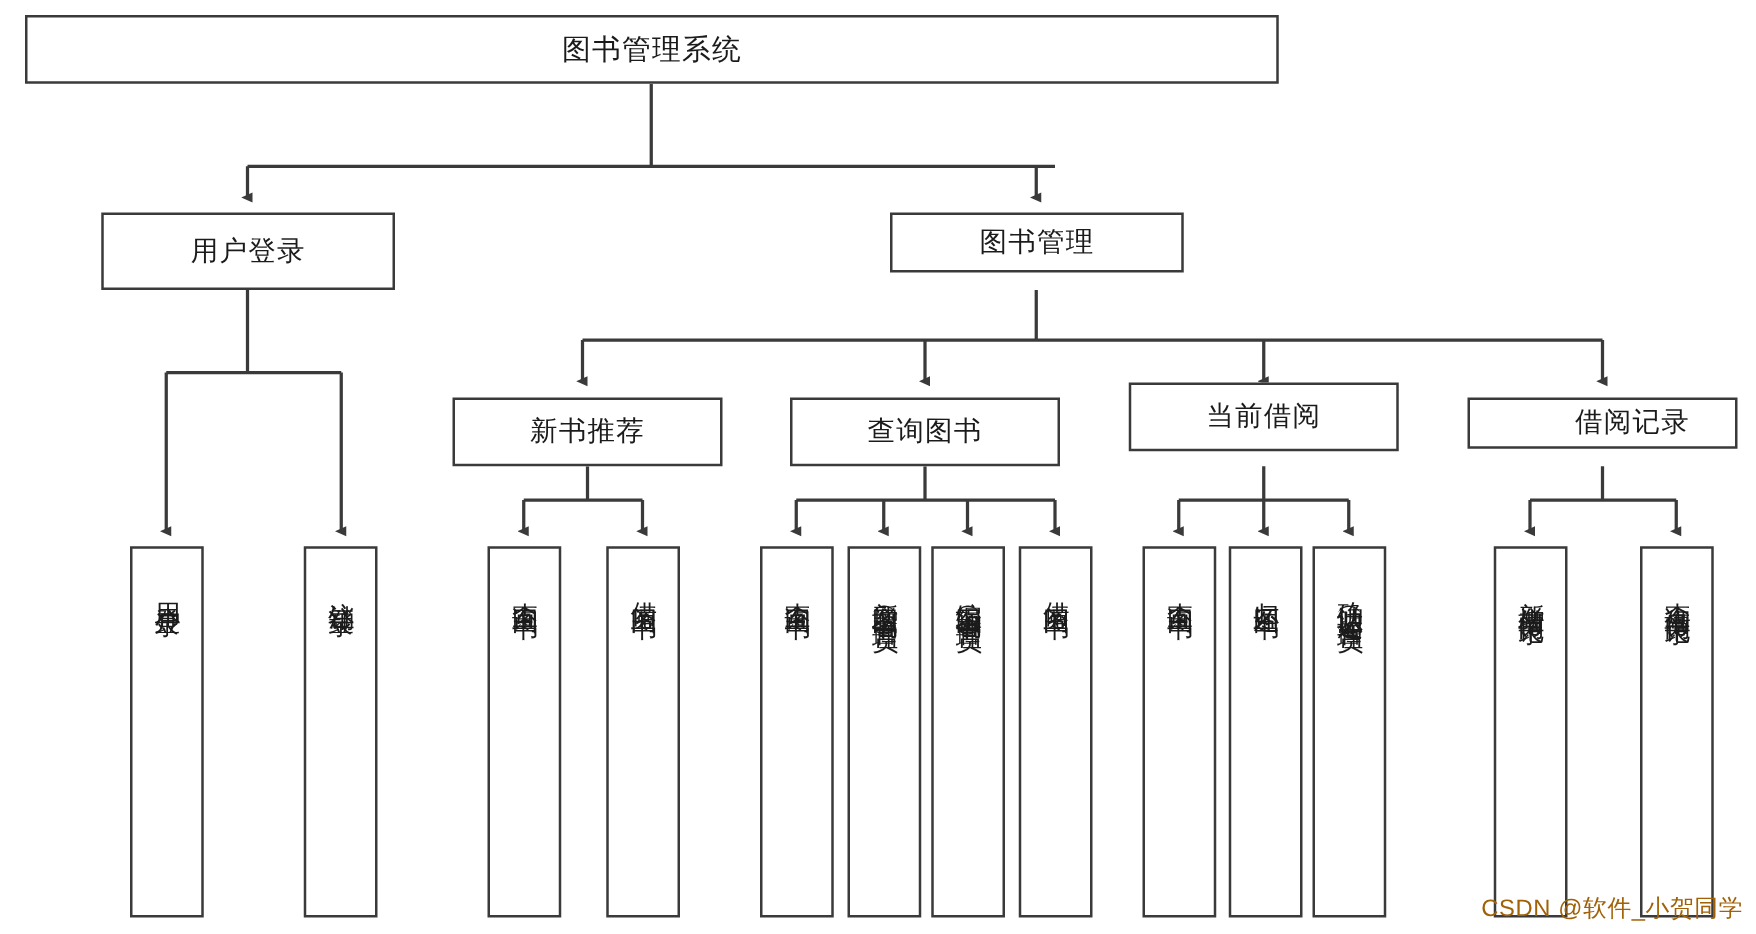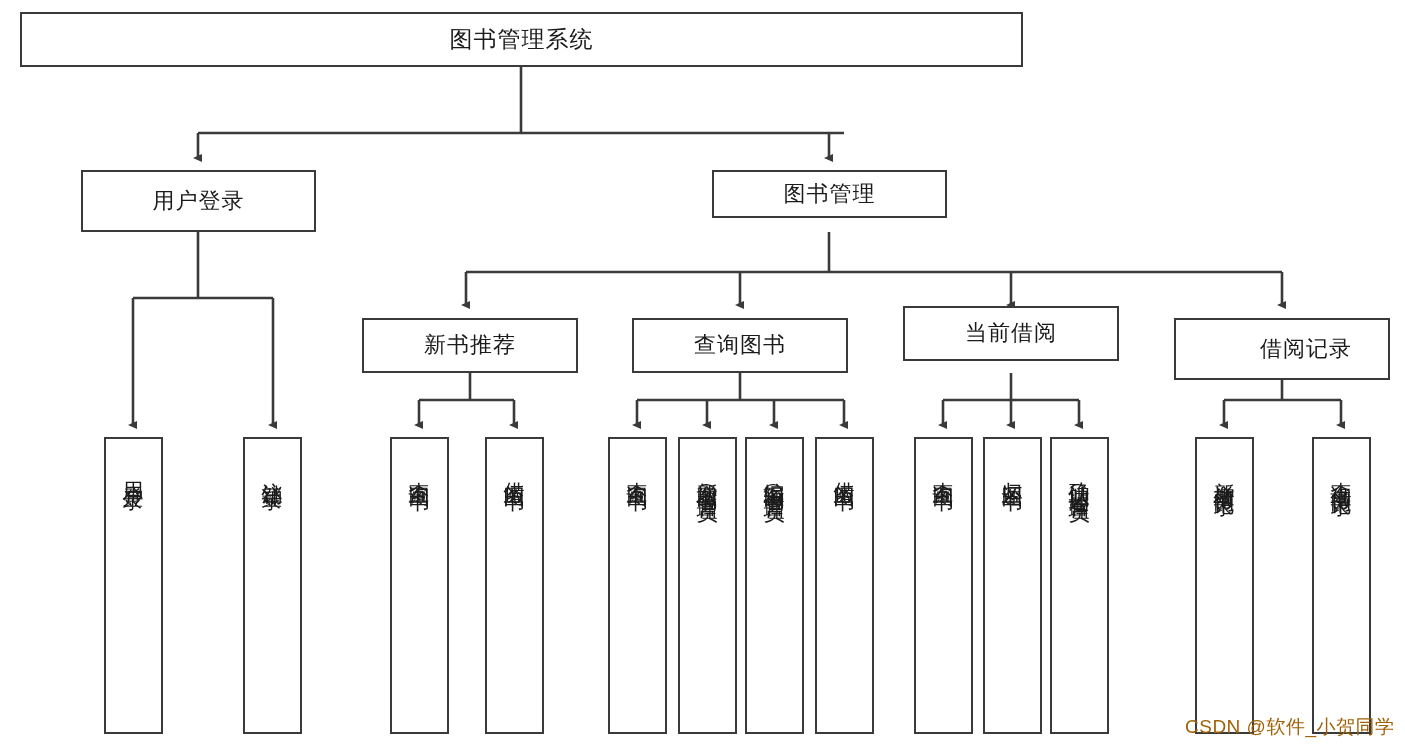--- a/index.html
+++ b/index.html
@@ -143,21 +143,21 @@
 
   <div class="node node-h" style="left:362px; top:318px; width:216px; height:55px;">
     <span>新书推荐</span>
   </div>
   <div class="node node-h" style="left:632px; top:318px; width:216px; height:55px;">
     <span>查询图书</span>
   </div>
   <div class="node node-h" style="left:903px; top:306px; width:216px; height:55px;">
     <span>当前借阅</span>
   </div>
-  <div class="node node-h" style="left:1174px; top:318px; width:216px; height:62px;padding-left:48px;">
+  <div class="node node-h" style="left:1174px; top:318px; width:216px; height:41px;padding-left:48px;">
     <span>借阅记录</span>
   </div>
 
   <div class="node node-v" style="left:104px; top:437px; width:59px; height:297px;">
     <span class="vtext">用户登录</span>
   </div>
   <div class="node node-v" style="left:243px; top:437px; width:59px; height:297px;">
     <span class="vtext">注销登录</span>
   </div>
 

